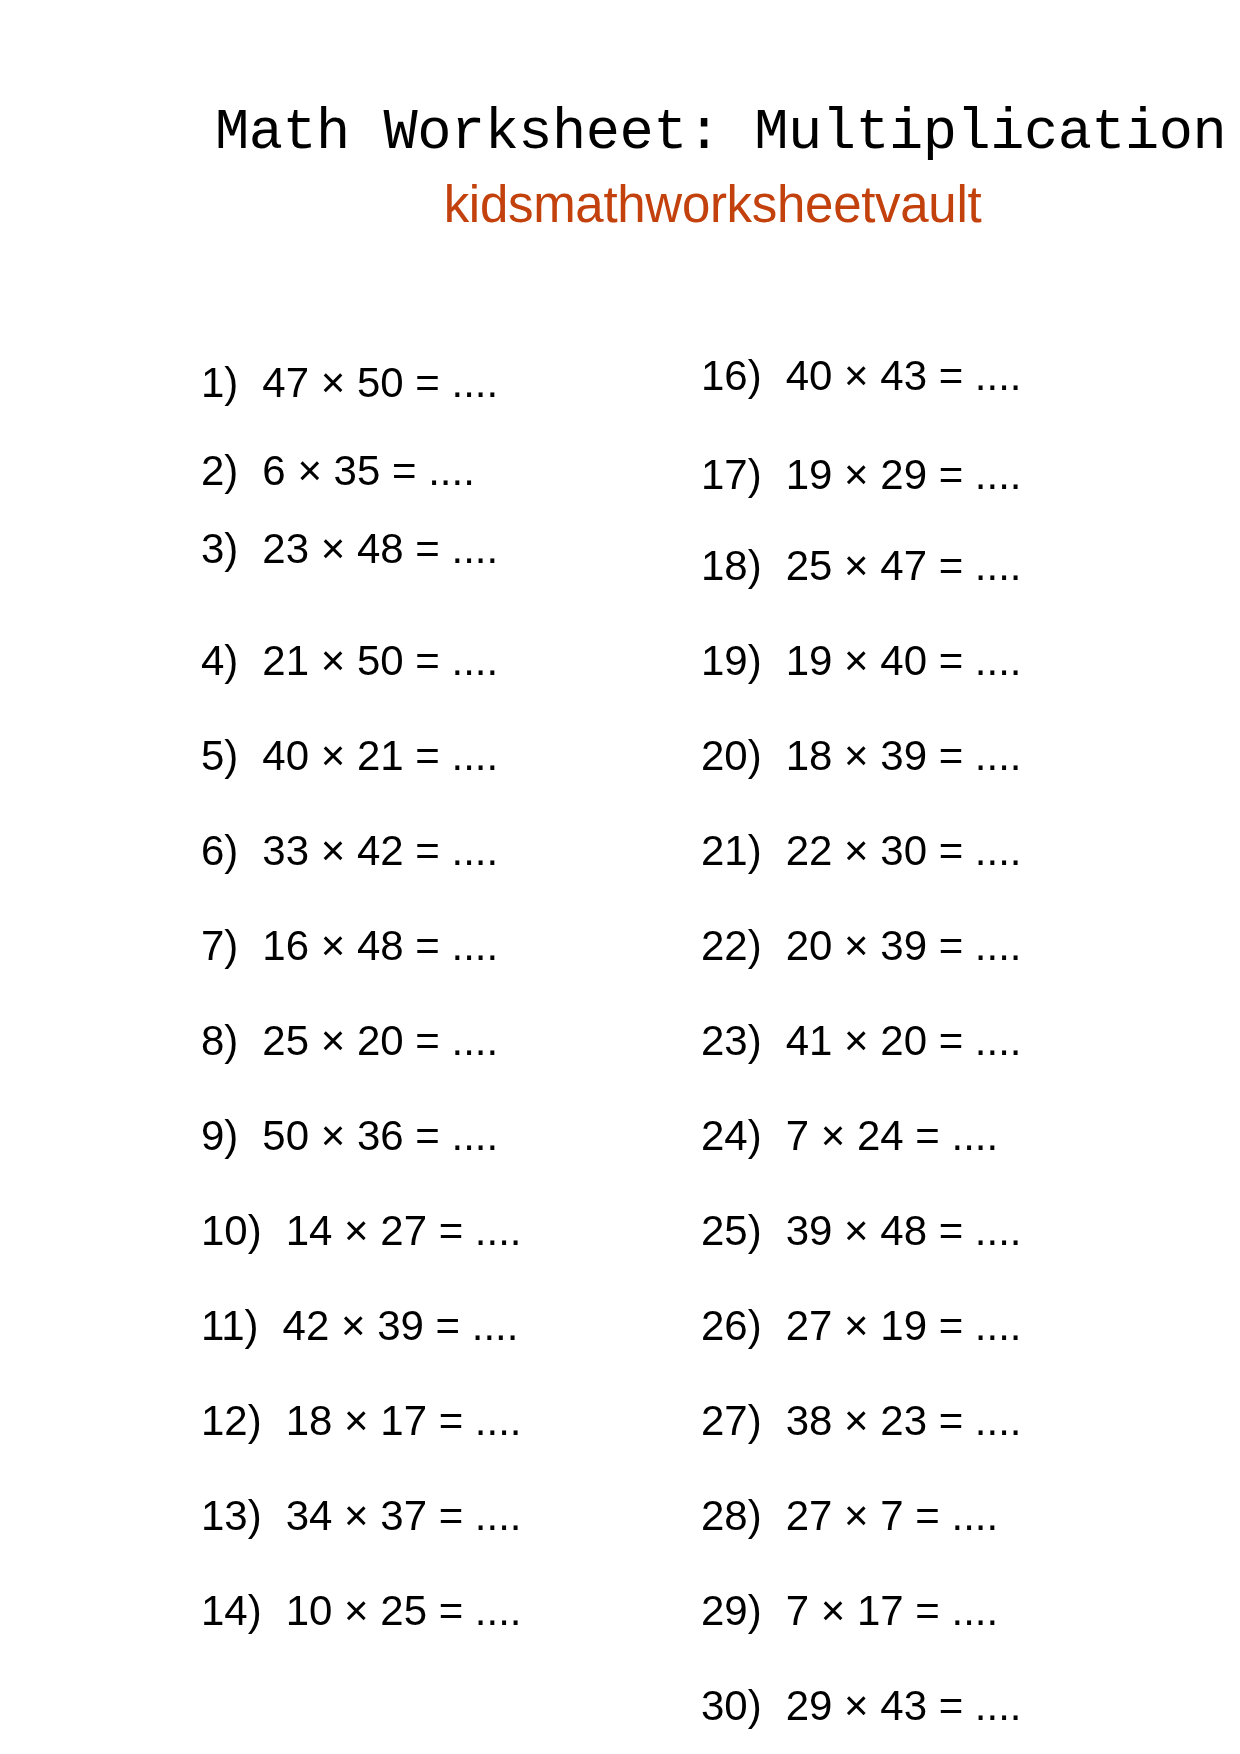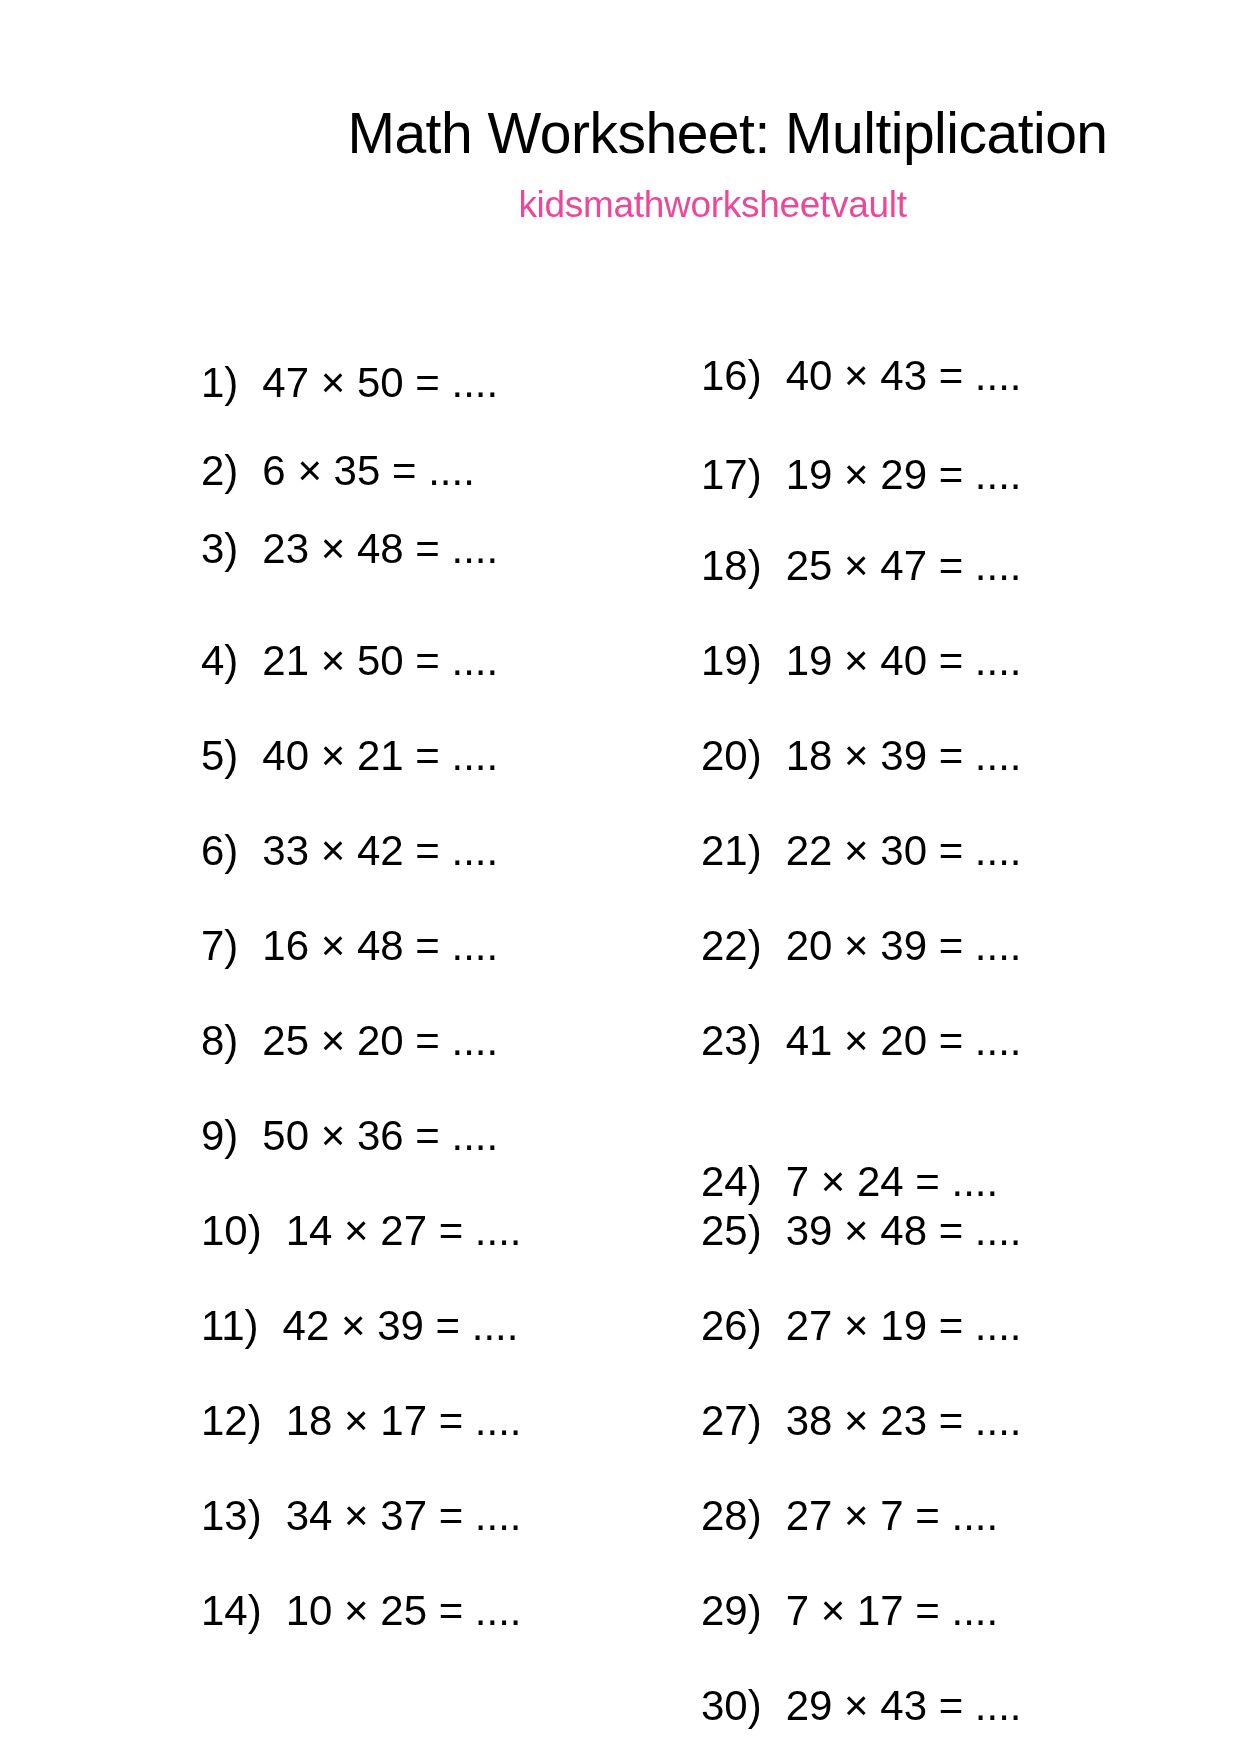--- a/index.html
+++ b/index.html
@@ -13,39 +13,39 @@
       position: relative;
       overflow: hidden;
       font-family: "Liberation Sans", sans-serif;
       color: #000000;
     }
     .title {
       position: absolute;
       left: 0;
       width: 100%;
       top: 98px;
-      text-align: center;
       padding-left: 215px;
       box-sizing: border-box;
       font-size: 57px;
       line-height: 70px;
       white-space: nowrap;
       letter-spacing: -0.5px;
+      font-family: Liberation Mono, monospace;
     }
     .subtitle {
       position: absolute;
       left: 0;
       width: 100%;
       top: 180px;
       text-align: center;
       padding-left: 185px;
       box-sizing: border-box;
-      font-size: 37px;
+      font-size: 51px;
       line-height: 50px;
-      color: #ec4899;
+      color: #c2410c;
       white-space: nowrap;
       letter-spacing: -0.3px;
     }
     .column {
       position: absolute;
       top: 0;
     }
     .col-left { left: 201px; }
     .col-right { left: 701px; }
     .problem {
@@ -84,20 +84,20 @@
 
 <div class="column col-right">
   <div class="problem" style="top:351px"><span class="num">16)</span><span class="gap"></span><span>40 × 43 = ....</span></div>
   <div class="problem" style="top:450px"><span class="num">17)</span><span class="gap"></span><span>19 × 29 = ....</span></div>
   <div class="problem" style="top:541px"><span class="num">18)</span><span class="gap"></span><span>25 × 47 = ....</span></div>
   <div class="problem" style="top:636px"><span class="num">19)</span><span class="gap"></span><span>19 × 40 = ....</span></div>
   <div class="problem" style="top:731px"><span class="num">20)</span><span class="gap"></span><span>18 × 39 = ....</span></div>
   <div class="problem" style="top:826px"><span class="num">21)</span><span class="gap"></span><span>22 × 30 = ....</span></div>
   <div class="problem" style="top:921px"><span class="num">22)</span><span class="gap"></span><span>20 × 39 = ....</span></div>
   <div class="problem" style="top:1016px"><span class="num">23)</span><span class="gap"></span><span>41 × 20 = ....</span></div>
-  <div class="problem" style="top:1157px"><span class="num">24)</span><span class="gap"></span><span>7 × 24 = ....</span></div>
+  <div class="problem" style="top:1111px"><span class="num">24)</span><span class="gap"></span><span>7 × 24 = ....</span></div>
   <div class="problem" style="top:1206px"><span class="num">25)</span><span class="gap"></span><span>39 × 48 = ....</span></div>
   <div class="problem" style="top:1301px"><span class="num">26)</span><span class="gap"></span><span>27 × 19 = ....</span></div>
   <div class="problem" style="top:1396px"><span class="num">27)</span><span class="gap"></span><span>38 × 23 = ....</span></div>
   <div class="problem" style="top:1491px"><span class="num">28)</span><span class="gap"></span><span>27 × 7 = ....</span></div>
   <div class="problem" style="top:1586px"><span class="num">29)</span><span class="gap"></span><span>7 × 17 = ....</span></div>
   <div class="problem" style="top:1681px"><span class="num">30)</span><span class="gap"></span><span>29 × 43 = ....</span></div>
 </div>
 
 </body></html>

